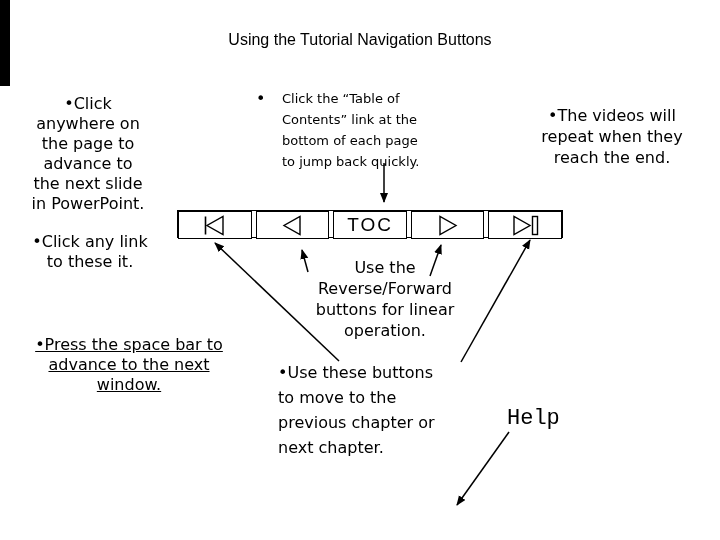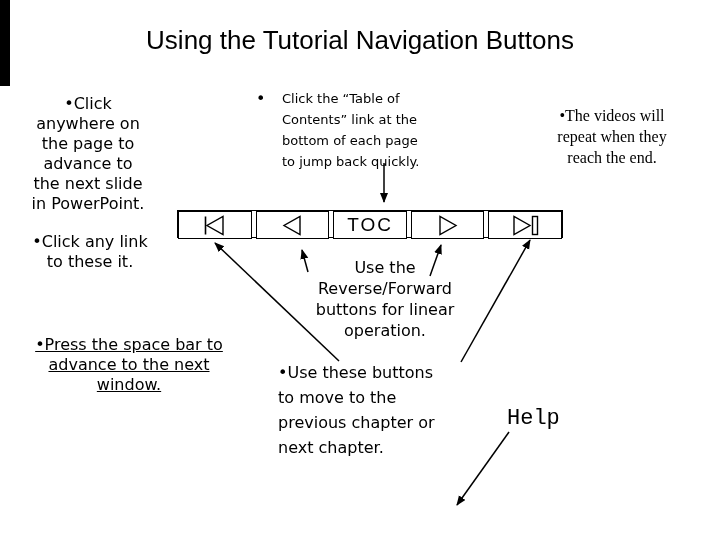--- a/index.html
+++ b/index.html
@@ -4,32 +4,32 @@
 <style>
   html,body{margin:0;padding:0;}
   body{
     width:720px;height:540px;position:relative;overflow:hidden;
     background:#ffffff;color:#000000;
     font-family:"DejaVu Sans",sans-serif;
   }
   .corner-bar{position:absolute;left:0;top:0;width:10px;height:86px;background:#000;}
   .title{
     position:absolute;left:0;top:26px;width:720px;text-align:center;
-    font-family:"Liberation Sans",sans-serif;font-size:26px;line-height:28px;
+    font-family:"Liberation Sans",sans-serif;font-size:16px;line-height:28px;
   }
   .note{position:absolute;white-space:pre-line;font-size:16px;line-height:20px;}
   .note.center{text-align:center;}
   .note-advance{left:0;top:94px;width:176px;}
   .note-links{left:0;top:232px;width:180px;}
   .note-spacebar{left:0;top:335px;width:258px;text-decoration:underline;}
   .note-toc-bullet{left:256px;top:88px;width:20px;font-size:16px;line-height:21px;}
   .note-toc{left:282px;top:88px;width:200px;font-size:13px;line-height:21px;}
   .note-linear{left:293px;top:257px;width:184px;line-height:21px;}
   .note-chapters{left:278px;top:360px;width:200px;line-height:25px;}
-  .note-videos{left:520px;top:105px;width:184px;line-height:21px;font-family:Liberation Serif, serif;}
+  .note-videos{left:520px;top:105px;width:184px;line-height:21px;}
   .help-link{
     position:absolute;left:507px;top:406px;
     font-family:Liberation Mono, monospace;font-size:22px;cursor:pointer;
   }
   .nav-bar{
     position:absolute;left:177px;top:210px;width:386px;height:28px;
     box-sizing:border-box;border:1.5px solid #000;background:#fff;
     display:flex;gap:4px;
   }
   .nav-btn{

